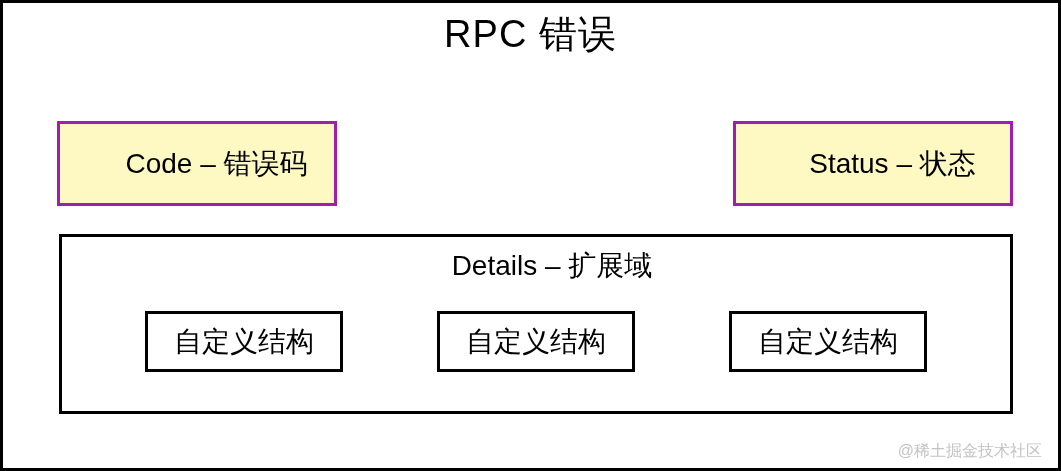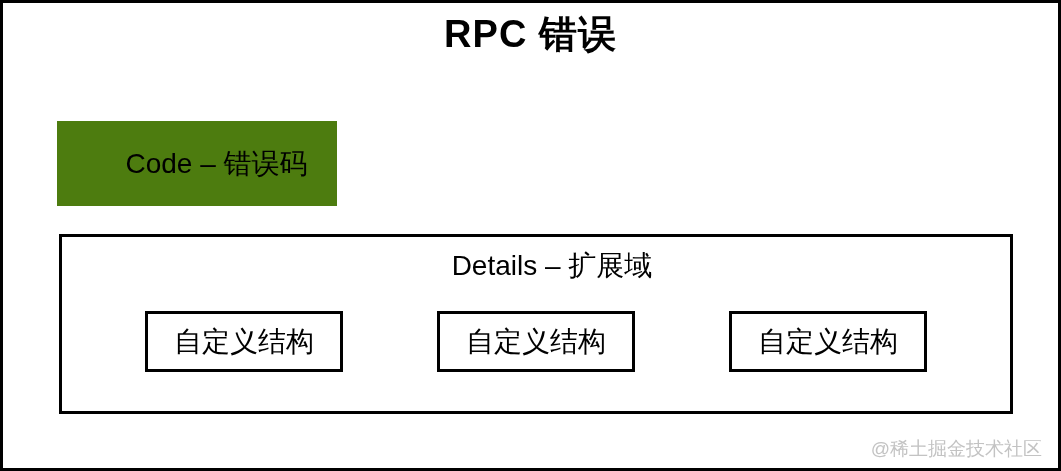--- a/index.html
+++ b/index.html
@@ -18,38 +18,38 @@
     color: #000000;
     overflow: hidden;
   }
   .title {
     position: absolute;
     top: 6px;
     left: 0;
     width: 100%;
     text-align: center;
     font-size: 38px;
-    font-weight: 700;
+    font-weight: 400;
     letter-spacing: 1px;
     white-space: nowrap;
   }
   .fields-row {
     position: absolute;
     left: 54px;
     top: 118px;
     width: 956px;
     display: flex;
     justify-content: space-between;
   }
   .field-box {
     box-sizing: border-box;
     width: 280px;
     height: 85px;
-    border: 3px solid #4d7c0f;
-    background: #4d7c0f;
+    border: 3px solid #a21caf;
+    background: #fef9c3;
     display: flex;
     align-items: center;
     justify-content: center;
     font-size: 28px;
     white-space: nowrap;
     padding-left: 39px;
   }
   .details-box {
     position: absolute;
     left: 56px;
@@ -82,34 +82,35 @@
     display: flex;
     align-items: center;
     justify-content: center;
     font-size: 28px;
     white-space: nowrap;
   }
   .watermark {
     position: absolute;
     right: 16px;
     bottom: 6px;
-    font-size: 19px;
+    font-size: 16px;
     color: #c3c3c3;
     white-space: nowrap;
   }
 </style>
 </head>
 <body>
 
 <div class="canvas">
 
   <div class="title">RPC 错误</div>
 
   <div class="fields-row">
     <div class="field-box">Code – 错误码</div>
+    <div class="field-box">Status – 状态</div>
   </div>
 
   <div class="details-box">
     <div class="details-label">Details – 扩展域</div>
     <div class="details-items">
       <div class="custom-box">自定义结构</div>
       <div class="custom-box">自定义结构</div>
       <div class="custom-box">自定义结构</div>
     </div>
   </div>

